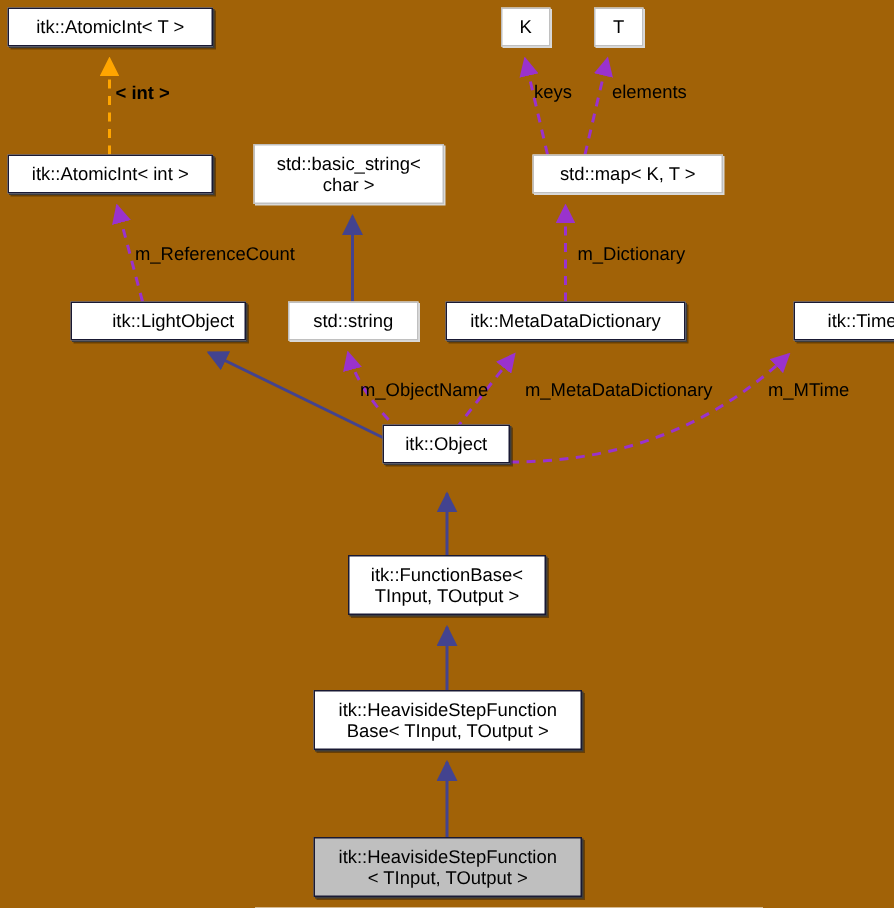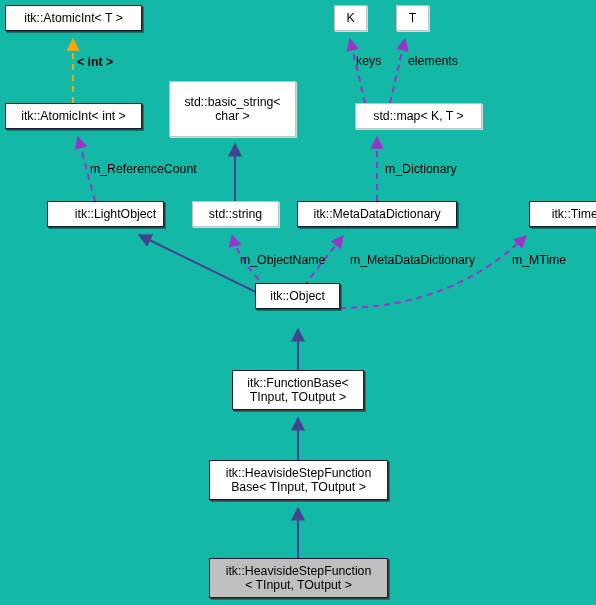--- a/index.html
+++ b/index.html
@@ -7,21 +7,21 @@
     padding: 0;
     background: #ffffff;
   }
   body {
     font-family: "Liberation Sans", sans-serif;
   }
   #diagram {
     position: relative;
     width: 596px;
     height: 605px;
-    background: #14b8a6;
+    background: #a16207;
     overflow: hidden;
   }
   #edges {
     position: absolute;
     left: 0;
     top: 0;
     width: 596px;
     height: 605px;
   }
   .node {
@@ -132,21 +132,21 @@
   </svg>
 
   <div class="node dark" style="left:5px; top:5px; width:137px; height:26px;">itk::AtomicInt&lt; T &gt;</div>
 
   <div class="node light" style="left:334px; top:5px; width:33px; height:26px;">K</div>
 
   <div class="node light" style="left:396px; top:5px; width:33px; height:26px;">T</div>
 
   <div class="node dark" style="left:5px; top:103px; width:137px; height:26px;">itk::AtomicInt&lt; int &gt;</div>
 
-  <div class="node light" style="left:169px; top:81px; width:127px; height:56px;">std::basic_string&lt;
+  <div class="node light" style="left:169px; top:96px; width:127px; height:40px;">std::basic_string&lt;
 char &gt;</div>
 
   <div class="node light" style="left:320px; top:103px; width:127px; height:26px;margin-left:35px;">std::map&lt; K, T &gt;</div>
 
   <div class="node dark" style="left:47px; top:201px; width:117px; height:26px;padding-left:20px;">itk::LightObject</div>
 
   <div class="node light" style="left:192px; top:201px; width:87px; height:26px;">std::string</div>
 
   <div class="node dark" style="left:297px; top:201px; width:160px; height:26px;">itk::MetaDataDictionary</div>
 

